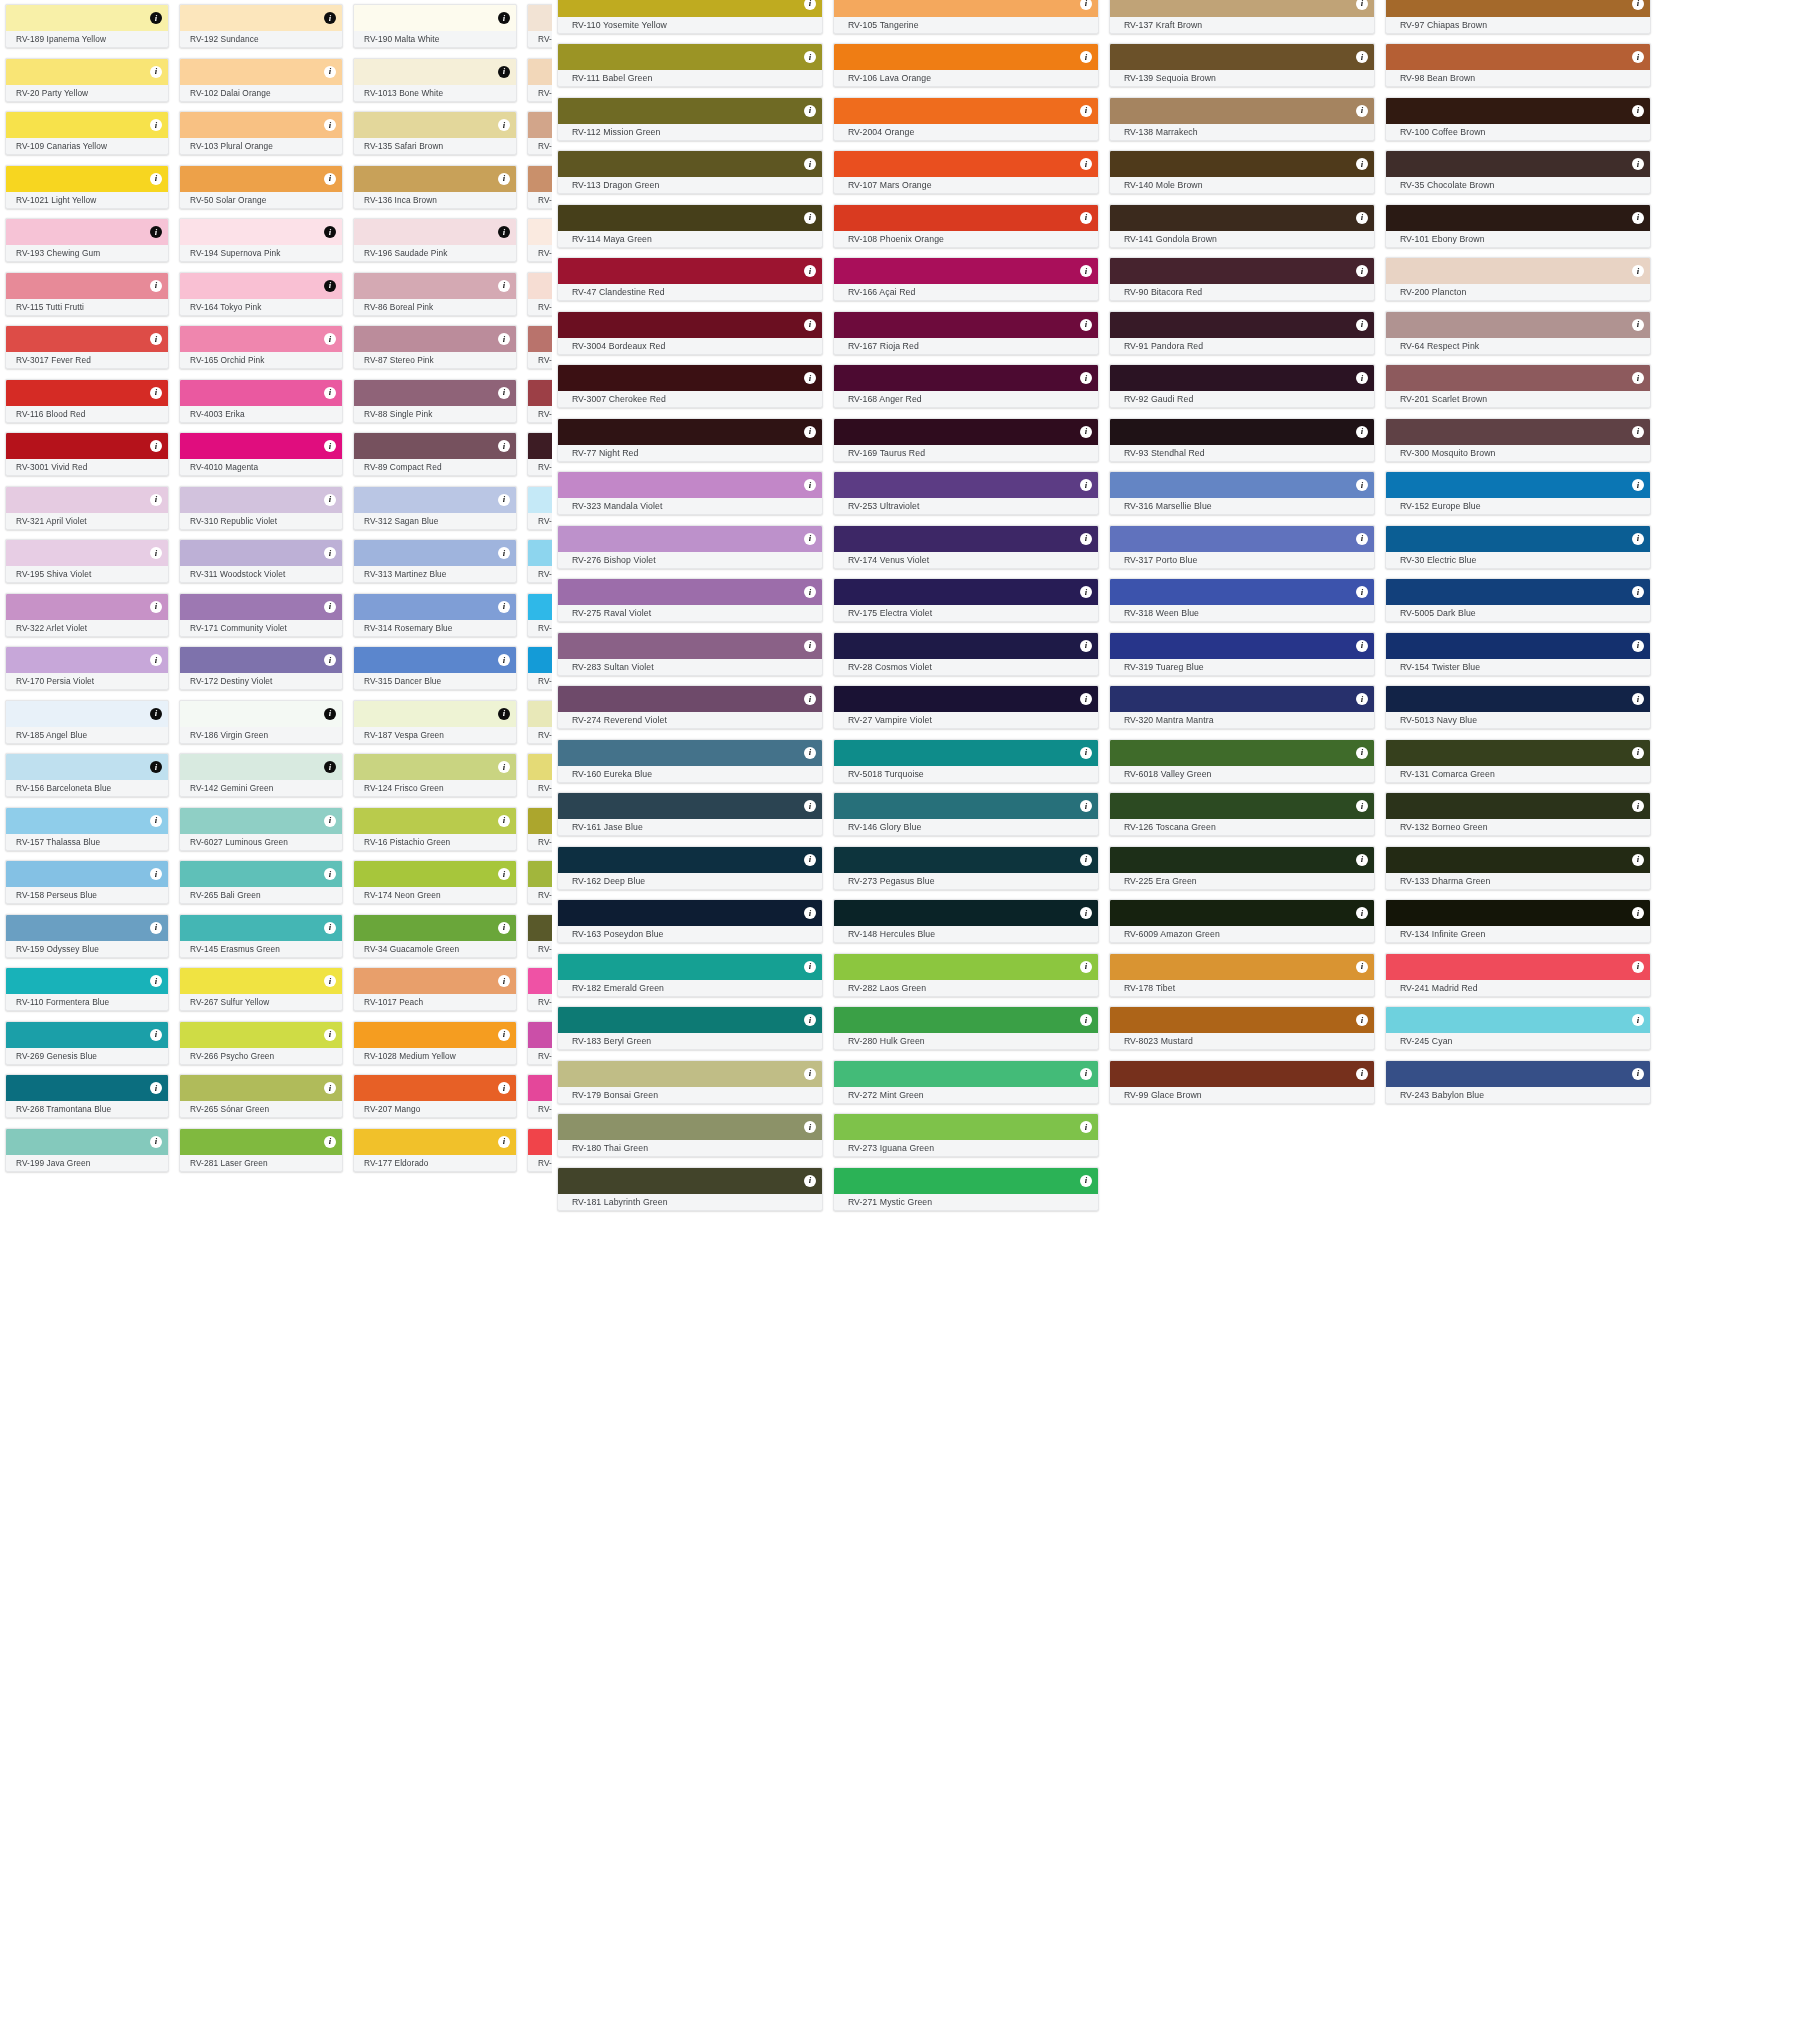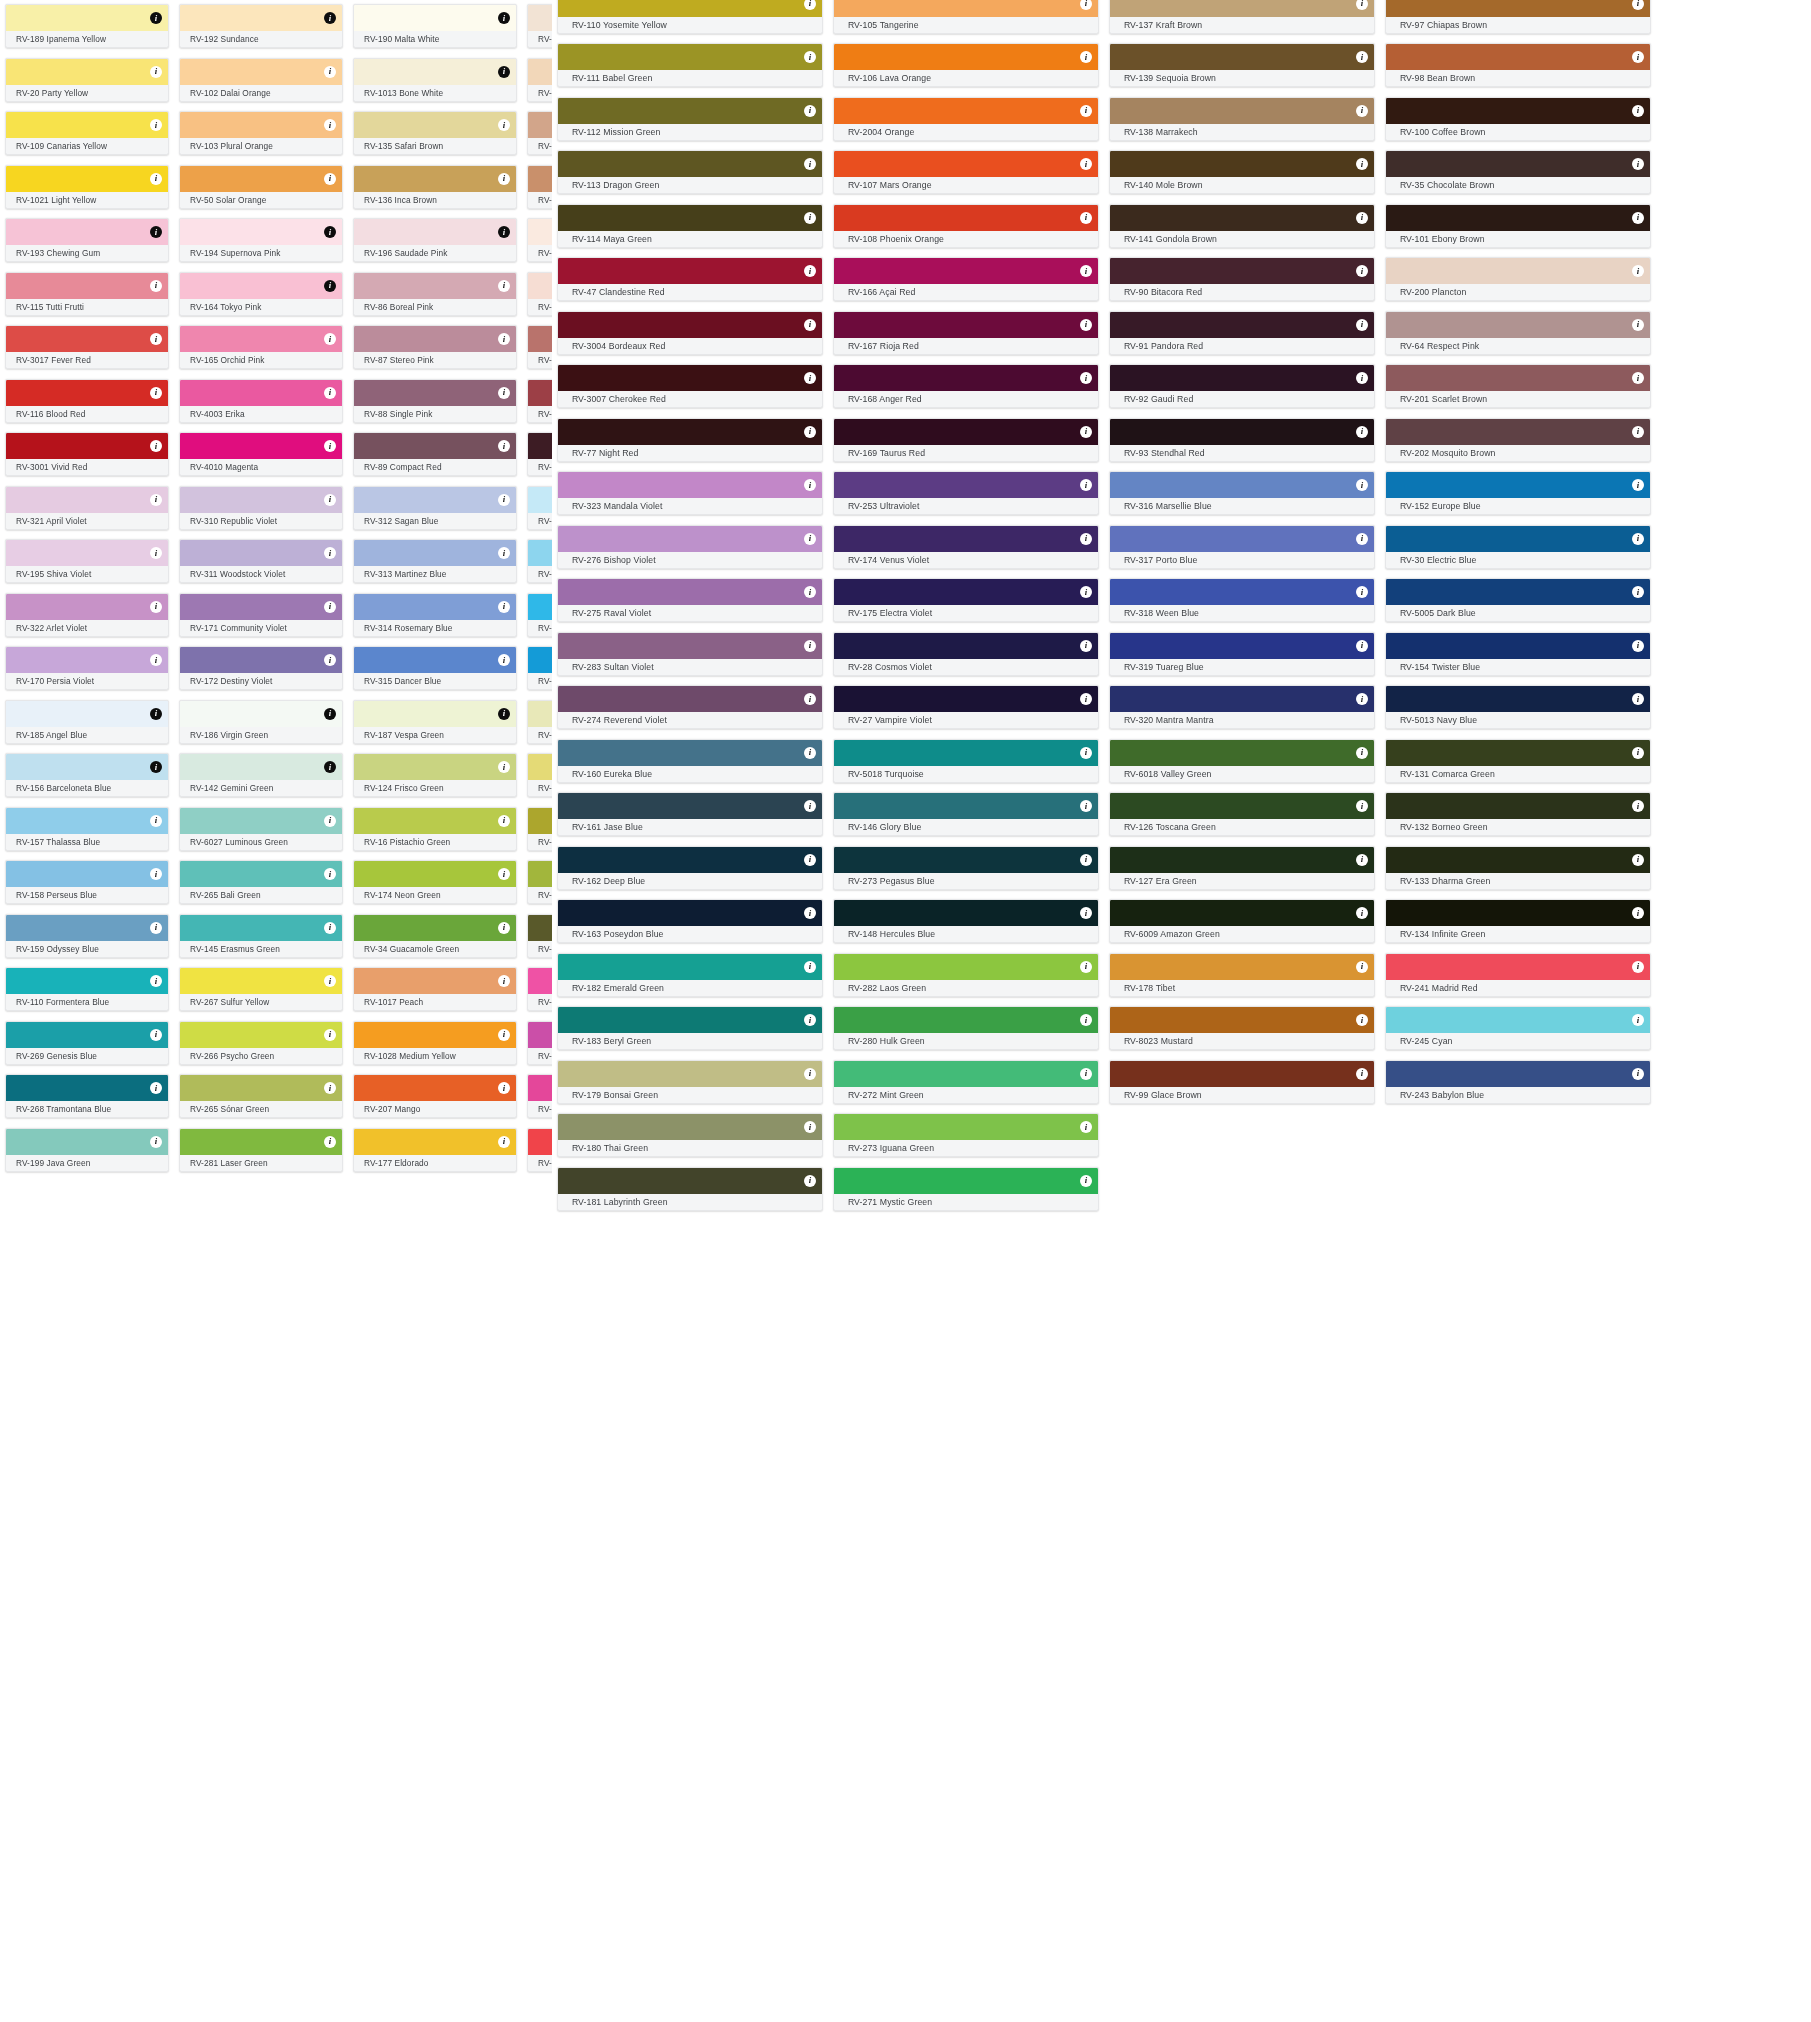--- a/index.html
+++ b/index.html
@@ -799,21 +799,21 @@
         <div class="card">
           <div class="chip" style="background: rgb(31, 18, 22);">
             <span class="info light">i</span>
           </div>
           <div class="label">RV-93 Stendhal Red</div>
         </div>
         <div class="card">
           <div class="chip" style="background: rgb(95, 65, 69);">
             <span class="info light">i</span>
           </div>
-          <div class="label">RV-202 Mosquito Brown</div>
+          <div class="label">RV-300 Mosquito Brown</div>
         </div>
         <div class="card">
           <div class="chip" style="background: rgb(194, 135, 200);">
             <span class="info light">i</span>
           </div>
           <div class="label">RV-323 Mandala Violet</div>
         </div>
         <div class="card">
           <div class="chip" style="background: rgb(92, 60, 132);">
             <span class="info light">i</span>
@@ -985,21 +985,21 @@
         <div class="card">
           <div class="chip" style="background: rgb(13, 52, 61);">
             <span class="info light">i</span>
           </div>
           <div class="label">RV-273 Pegasus Blue</div>
         </div>
         <div class="card">
           <div class="chip" style="background: rgb(29, 47, 24);">
             <span class="info light">i</span>
           </div>
-          <div class="label">RV-127 Era Green</div>
+          <div class="label">RV-225 Era Green</div>
         </div>
         <div class="card">
           <div class="chip" style="background: rgb(35, 42, 20);">
             <span class="info light">i</span>
           </div>
           <div class="label">RV-133 Dharma Green</div>
         </div>
         <div class="card">
           <div class="chip" style="background: rgb(13, 29, 51);">
             <span class="info light">i</span>

